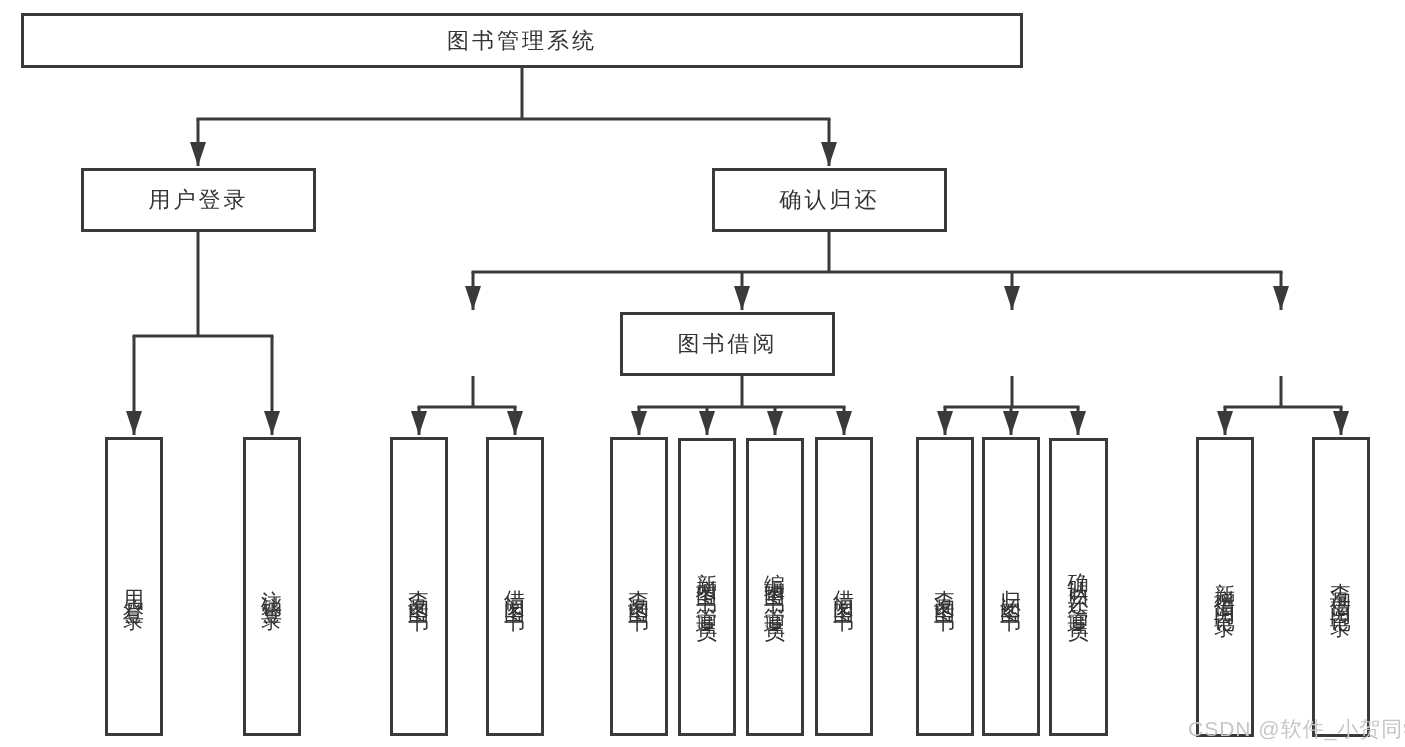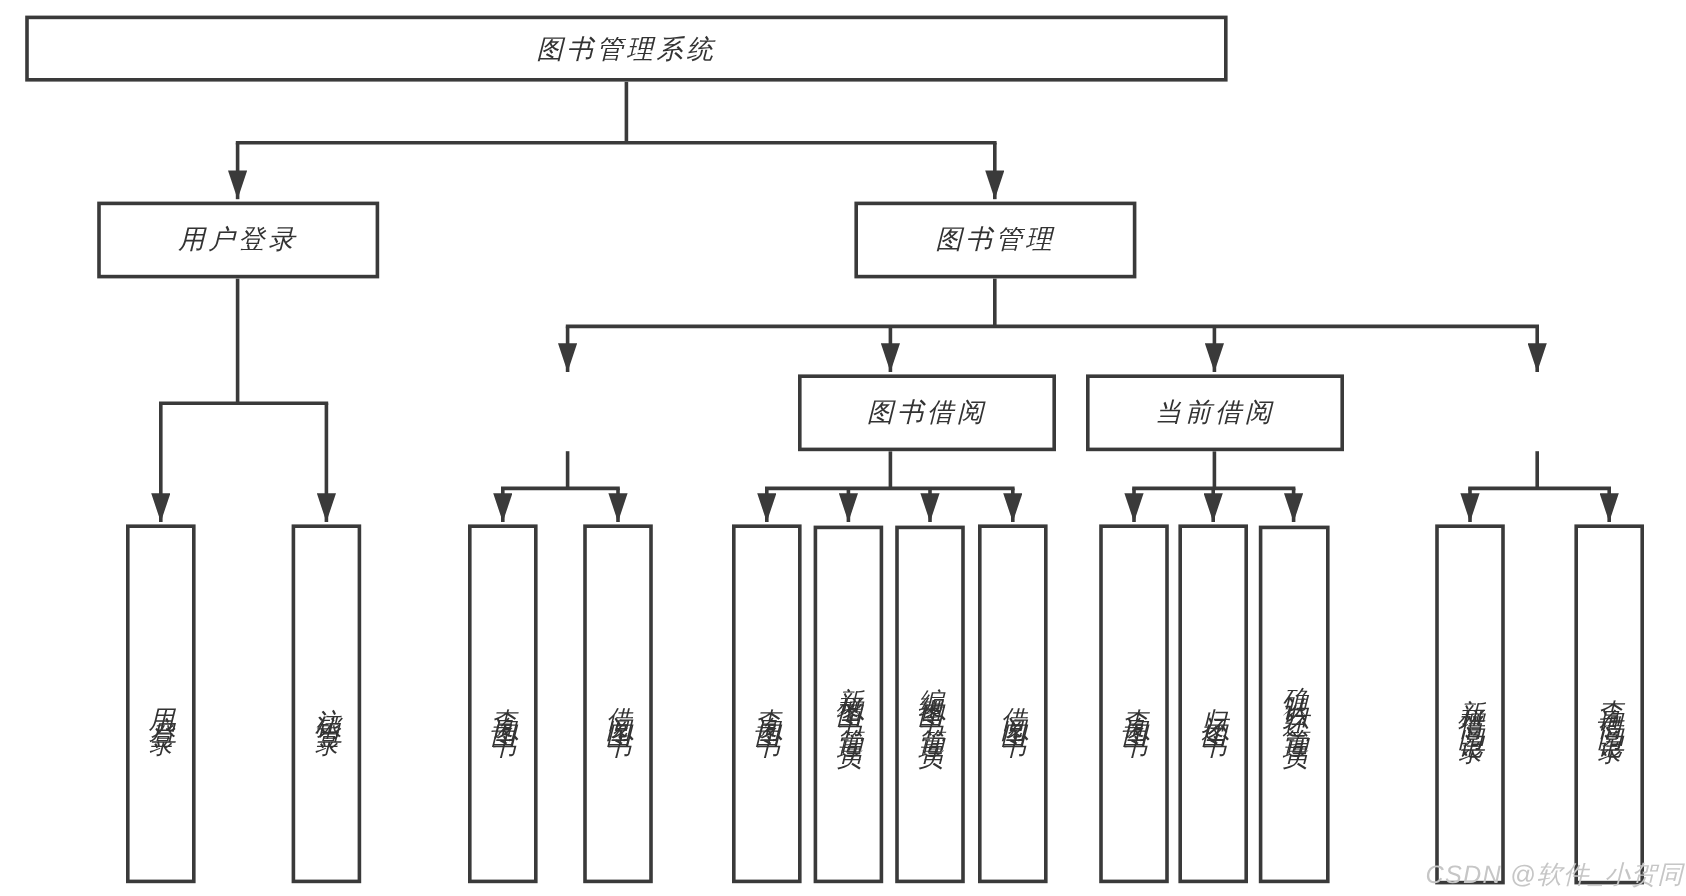--- a/index.html
+++ b/index.html
@@ -2,21 +2,20 @@
 <html><head>
 <meta charset="utf-8">
 <style>
   html,body{margin:0;padding:0;background:#ffffff;}
   .stage{
     position:relative;
     width:1405px;height:747px;
     background:#ffffff;
     font-family:"Liberation Sans","DejaVu Sans",sans-serif;
     overflow:hidden;
-    font-style:italic;
   }
   .lines{position:absolute;left:0;top:0;width:1405px;height:747px;z-index:1;}
   .node{
     position:absolute;
     box-sizing:border-box;
     border:3px solid #3a3a3a;
     background:#ffffff;
     display:flex;align-items:center;justify-content:center;
     color:#333333;
     z-index:2;
@@ -95,24 +94,23 @@
       <line x1="1281" y1="376" x2="1281" y2="407"></line>
       <line x1="1223.5" y1="407" x2="1342.5" y2="407"></line>
       <line x1="1225" y1="407" x2="1225" y2="435" marker-end="url(#arrow)"></line>
       <line x1="1341" y1="407" x2="1341" y2="435" marker-end="url(#arrow)"></line>
     </g>
   </svg>
 
   <div class="node h" style="left:21px;top:13px;width:1002px;height:55px">图书管理系统</div>
 
   <div class="node h" style="left:81px;top:168px;width:235px;height:64px">用户登录</div>
-  <div class="node h" style="left:712px;top:168px;width:235px;height:64px">图书管理</div>
+  <div class="node h" style="left:712px;top:168px;width:235px;height:64px">确认归还</div>
 
-  <div class="node h" style="left:665px;top:312px;width:215px;height:64px">图书借阅</div>
-  <div class="node h" style="left:905px;top:312px;width:215px;height:64px">当前借阅</div>
+  <div class="node h" style="left:620px;top:312px;width:215px;height:64px">图书借阅</div>
 
   <div class="node v" style="left:105px;top:437px;width:58px;height:299px">用户登录</div>
   <div class="node v" style="left:243px;top:437px;width:58px;height:299px">注销登录</div>
 
   <div class="node v" style="left:390px;top:437px;width:58px;height:299px">查询图书</div>
   <div class="node v" style="left:486px;top:437px;width:58px;height:299px">借阅图书</div>
 
   <div class="node v" style="left:610px;top:437px;width:58px;height:299px">查询图书</div>
   <div class="node v" style="left:678px;top:438px;width:58px;height:298px">新增图书（管理员）</div>
   <div class="node v" style="left:746px;top:438px;width:58px;height:298px">编辑图书（管理员）</div>

